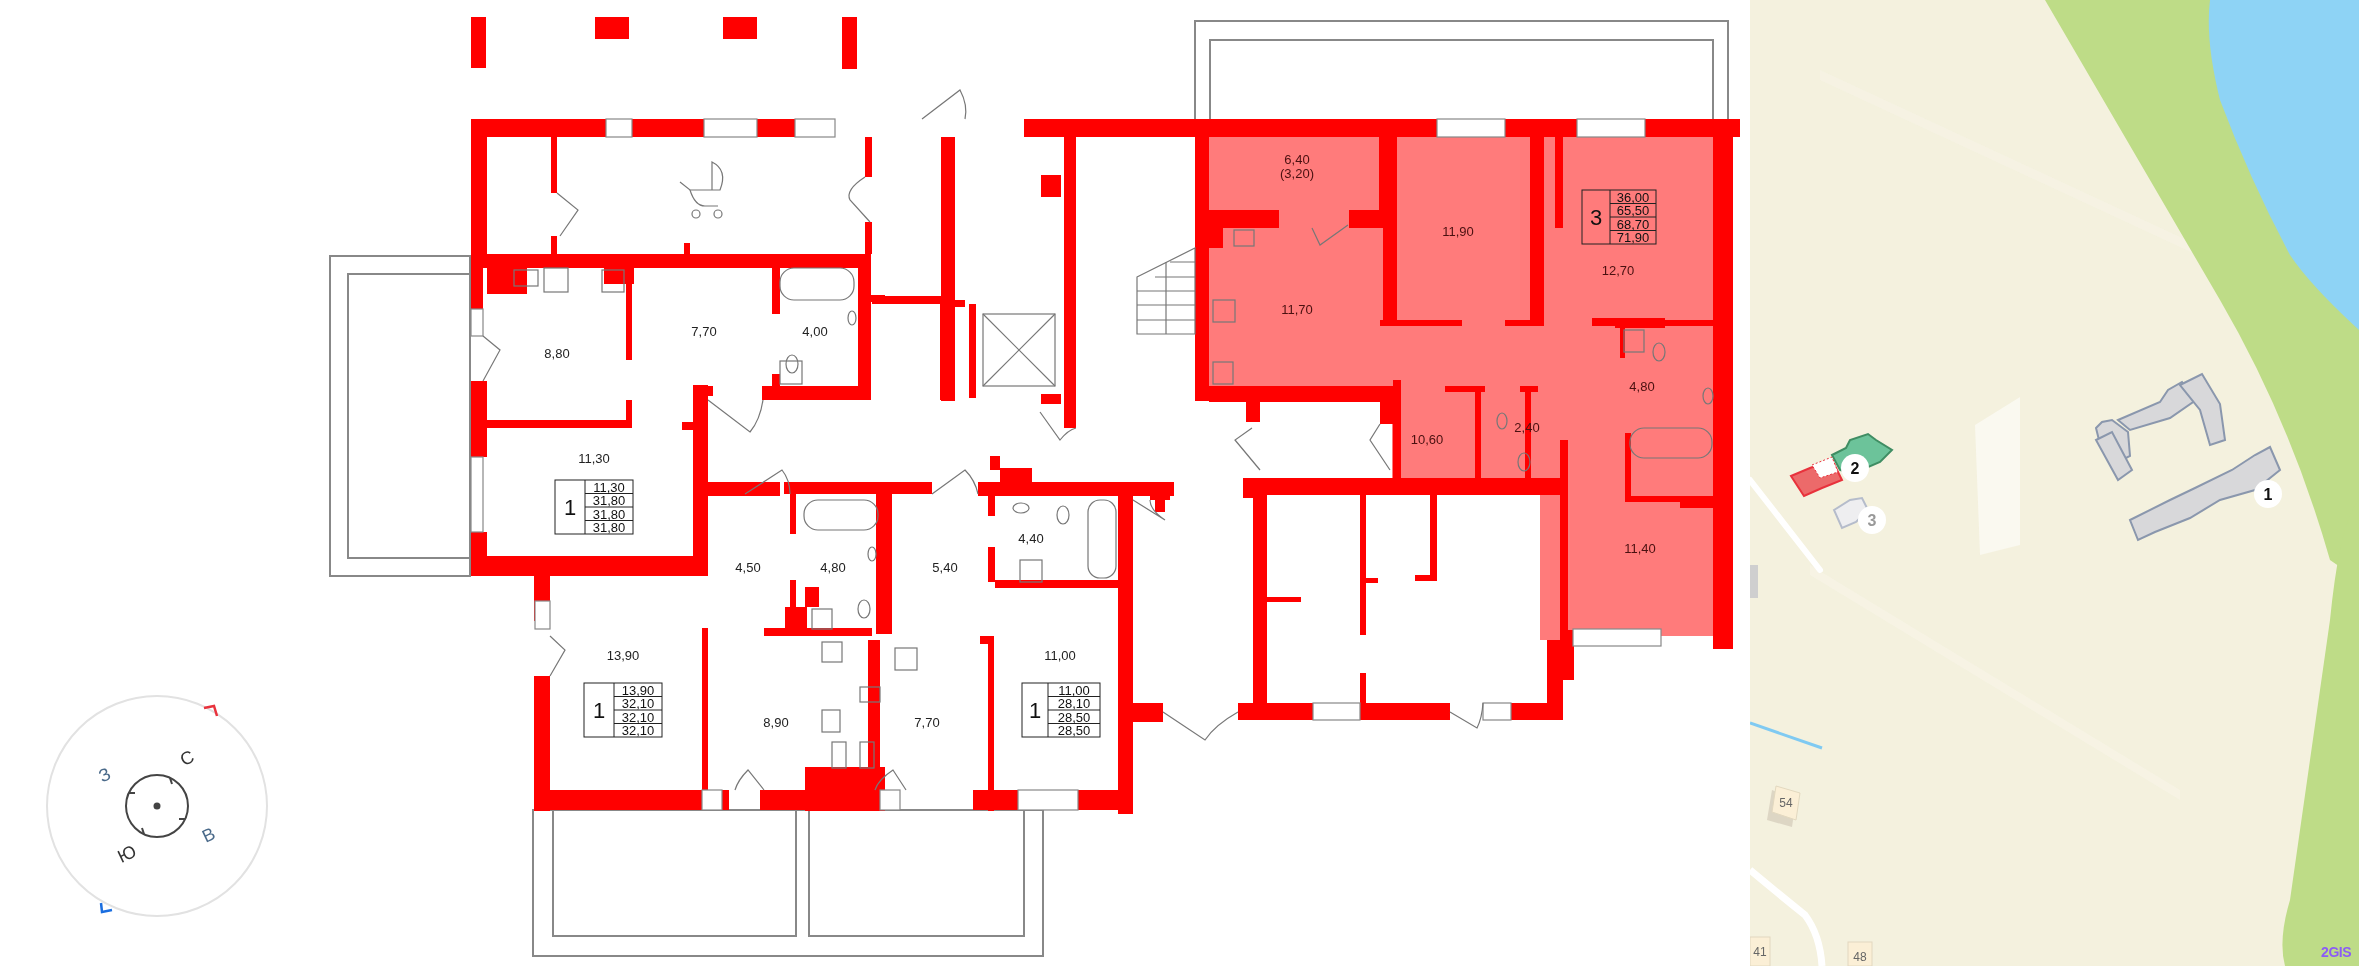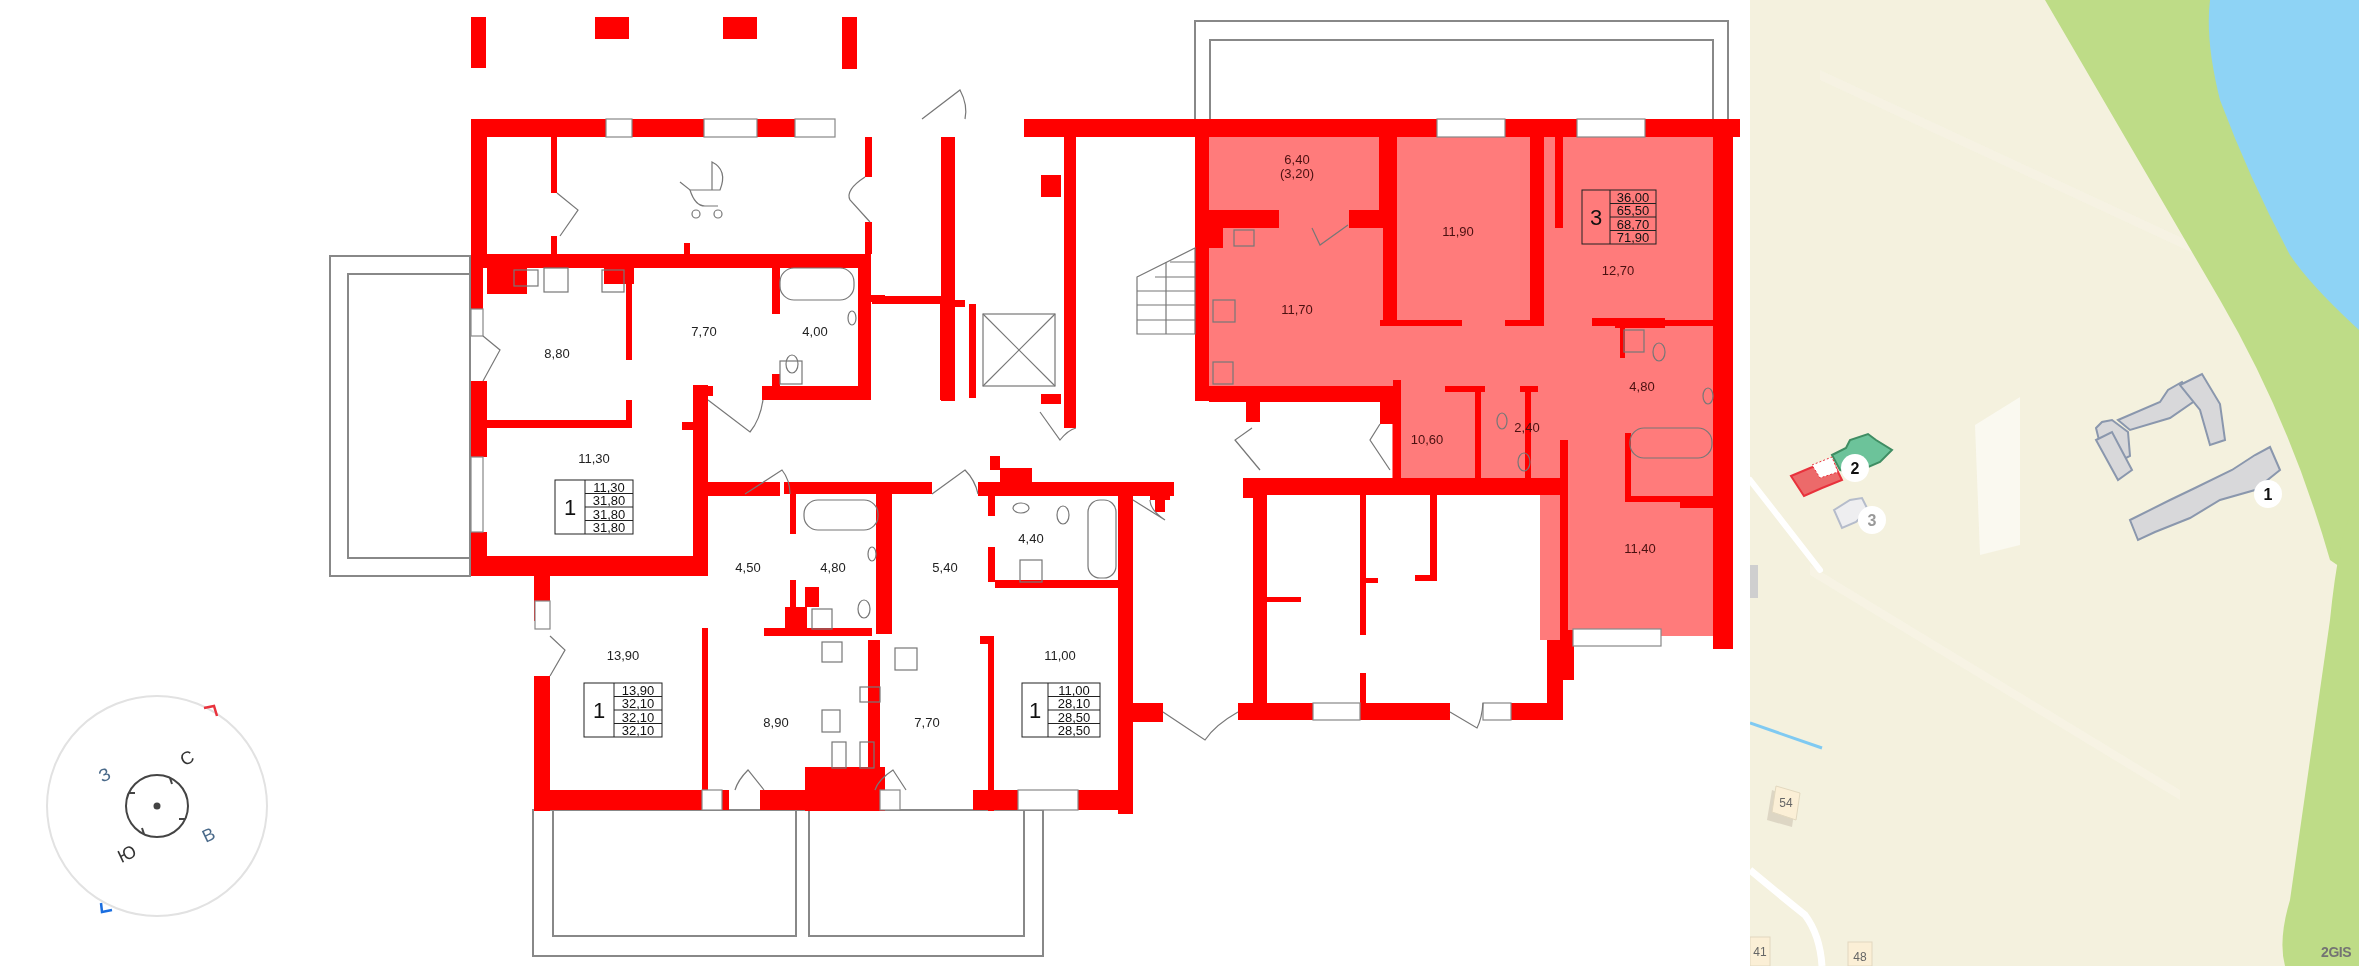--- a/index.html
+++ b/index.html
@@ -6,21 +6,21 @@
   body { width: 2359px; height: 966px; position: relative; overflow: hidden; background: #ffffff; font-family: "Liberation Sans", sans-serif; }
   #plan { position: absolute; left: 0; top: 0; width: 1750px; height: 966px; background: #ffffff; }
   #map { position: absolute; left: 1750px; top: 0; width: 609px; height: 966px; background: #f4f1de; overflow: hidden; }
   .room-label { font-family: "Liberation Sans", sans-serif; font-size: 13px; fill: #222; text-anchor: middle; }
   .sel-label { fill: #4a1010; }
   .card-text { font-family: "Liberation Sans", sans-serif; font-size: 13px; fill: #111; text-anchor: middle; }
   .card-big { font-family: "Liberation Sans", sans-serif; font-size: 22px; fill: #111; text-anchor: middle; }
   .compass-letter { font-family: "Liberation Sans", sans-serif; font-size: 18px; text-anchor: middle; }
   .map-label { font-family: "Liberation Sans", sans-serif; font-size: 12px; fill: #666; text-anchor: middle; }
   .pin-label { font-family: "Liberation Sans", sans-serif; font-size: 16px; font-weight: bold; text-anchor: middle; }
-  .brand { position: absolute; right: 8px; bottom: 6px; font-family: "Liberation Sans", sans-serif; font-weight: bold; font-size: 14px; color: #737373; letter-spacing: -0.5px; text-align: right; }
+  .brand { position: absolute; right: 8px; bottom: 6px; font-family: "Liberation Sans", sans-serif; font-weight: bold; font-size: 14px; color: #8b5cf6; letter-spacing: -0.5px; text-align: right; }
   .fixture { fill: none; stroke: #777; stroke-width: 1.2; }
   .outline { fill: none; stroke: #888; stroke-width: 2; }
   .win { fill: #fff; stroke: #888; stroke-width: 1.2; }
 </style>
 </head>
 <body>
 
 <div id="plan">
 <svg width="1750" height="966" viewBox="0 0 1750 966" xmlns="http://www.w3.org/2000/svg">
 

